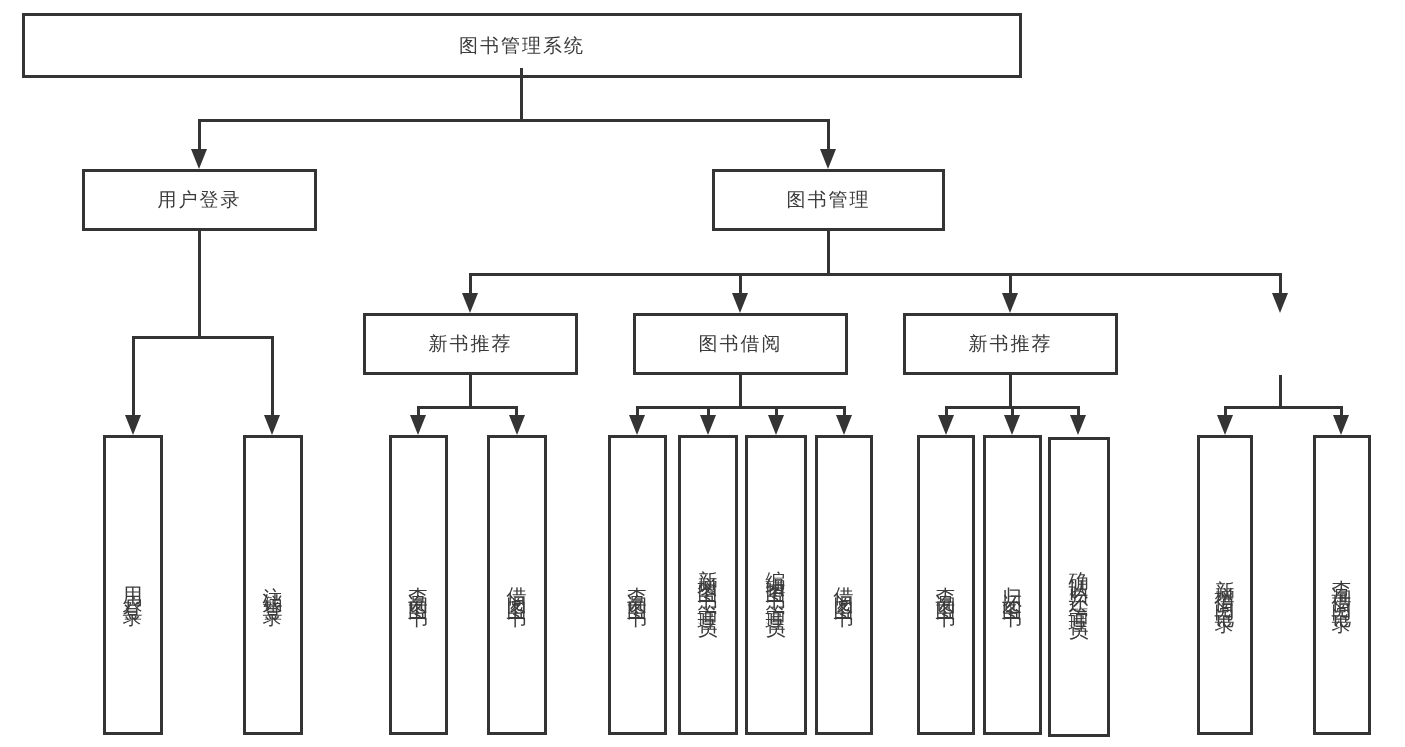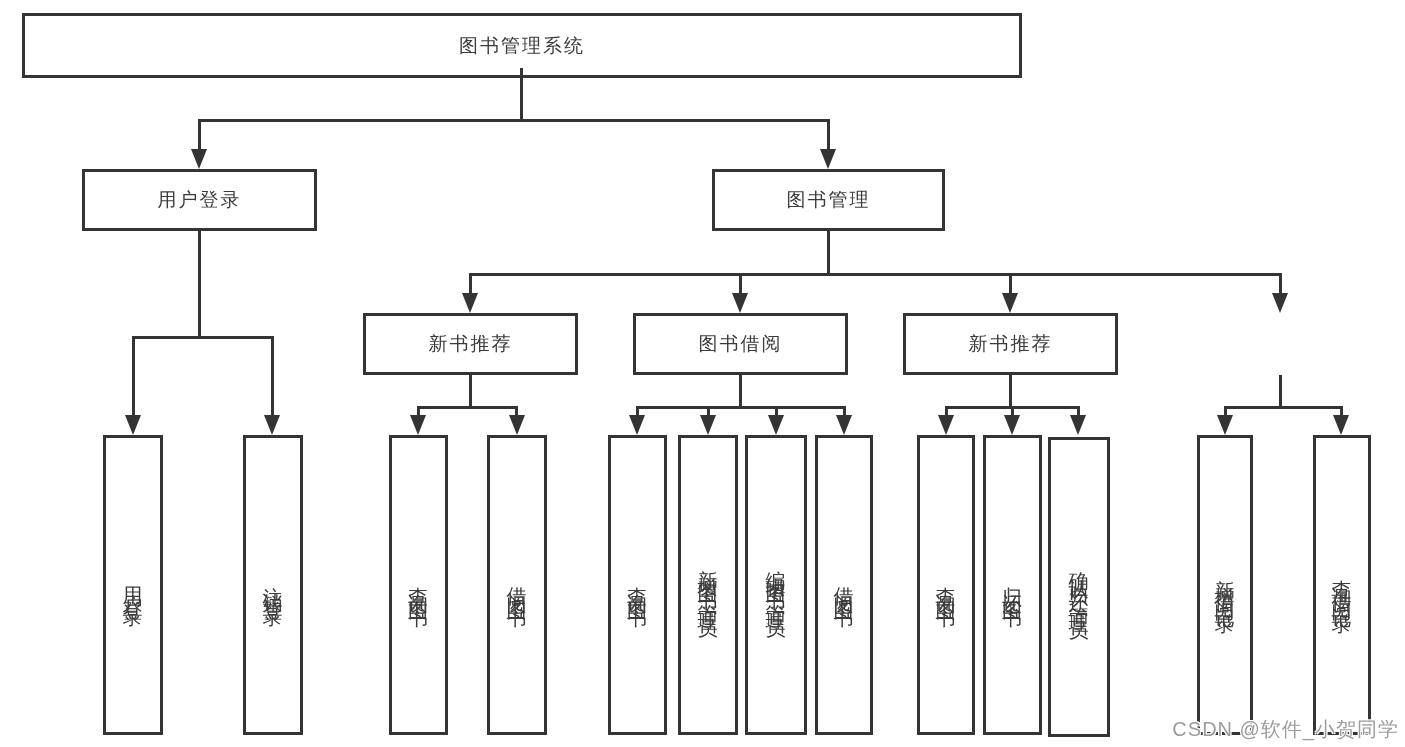--- a/index.html
+++ b/index.html
@@ -133,14 +133,13 @@
   <div class="arr" style="left:1004px;top:415px"></div>
   <div class="arr" style="left:1070px;top:415px"></div>
 
   <div class="vl" style="left:1279px;top:375px;height:31px"></div>
   <div class="hl" style="left:1224px;top:406px;width:118px"></div>
   <div class="vl" style="left:1224px;top:406px;height:9px"></div>
   <div class="vl" style="left:1340px;top:406px;height:9px"></div>
   <div class="arr" style="left:1217px;top:415px"></div>
   <div class="arr" style="left:1333px;top:415px"></div>
 
-  <div id="watermark">CSDN @软件_小贺同学</div>
 </div>
 
 </body></html>

